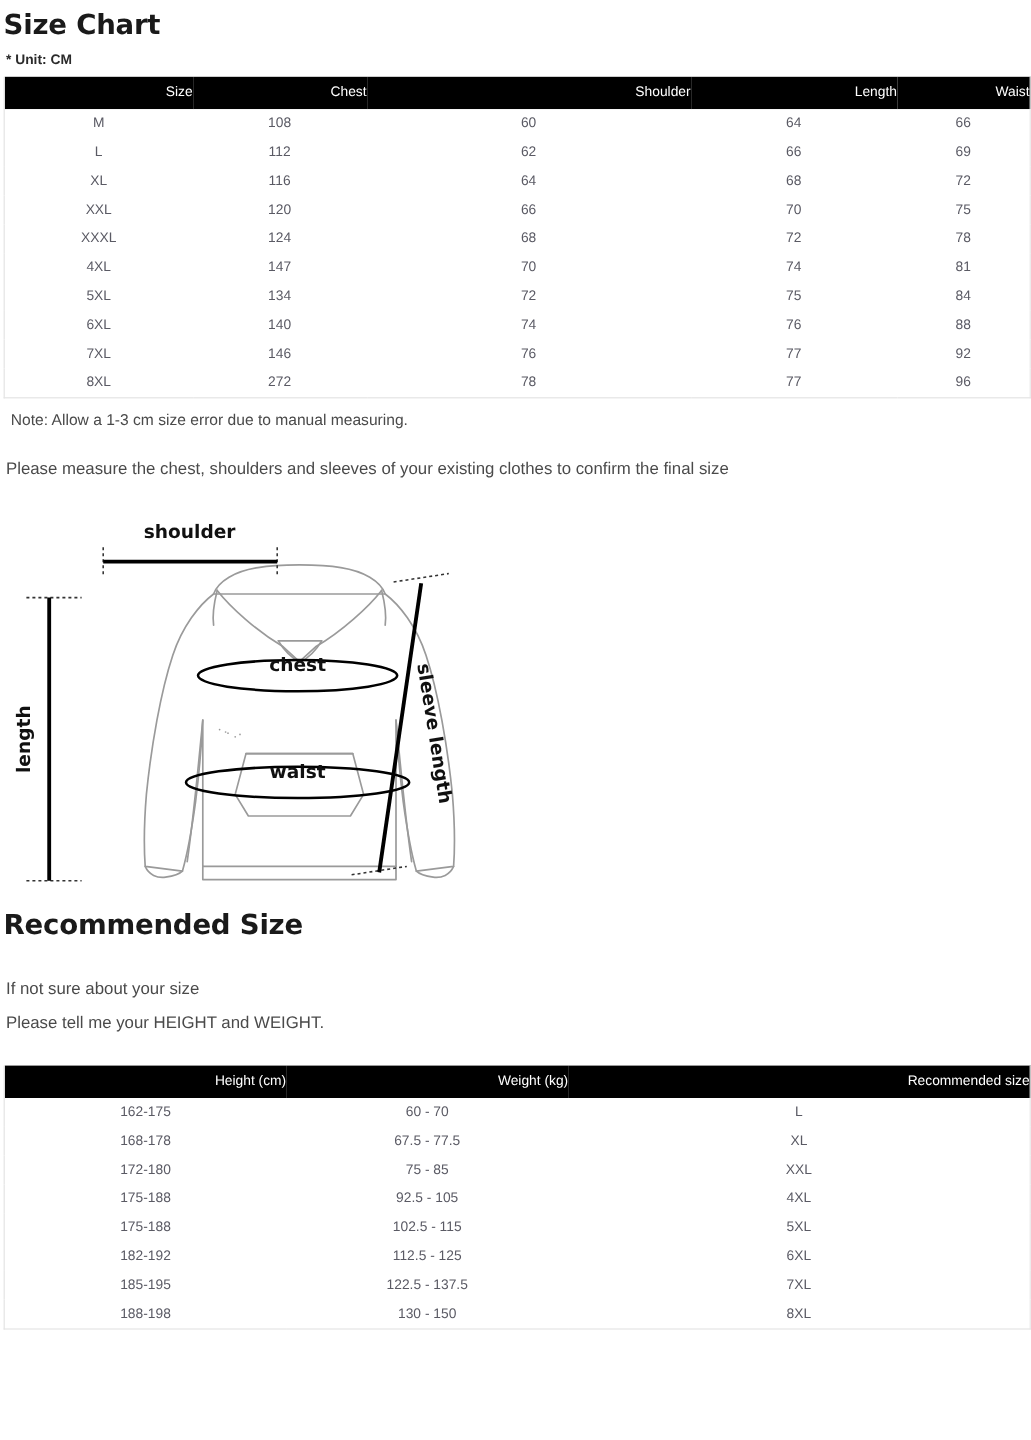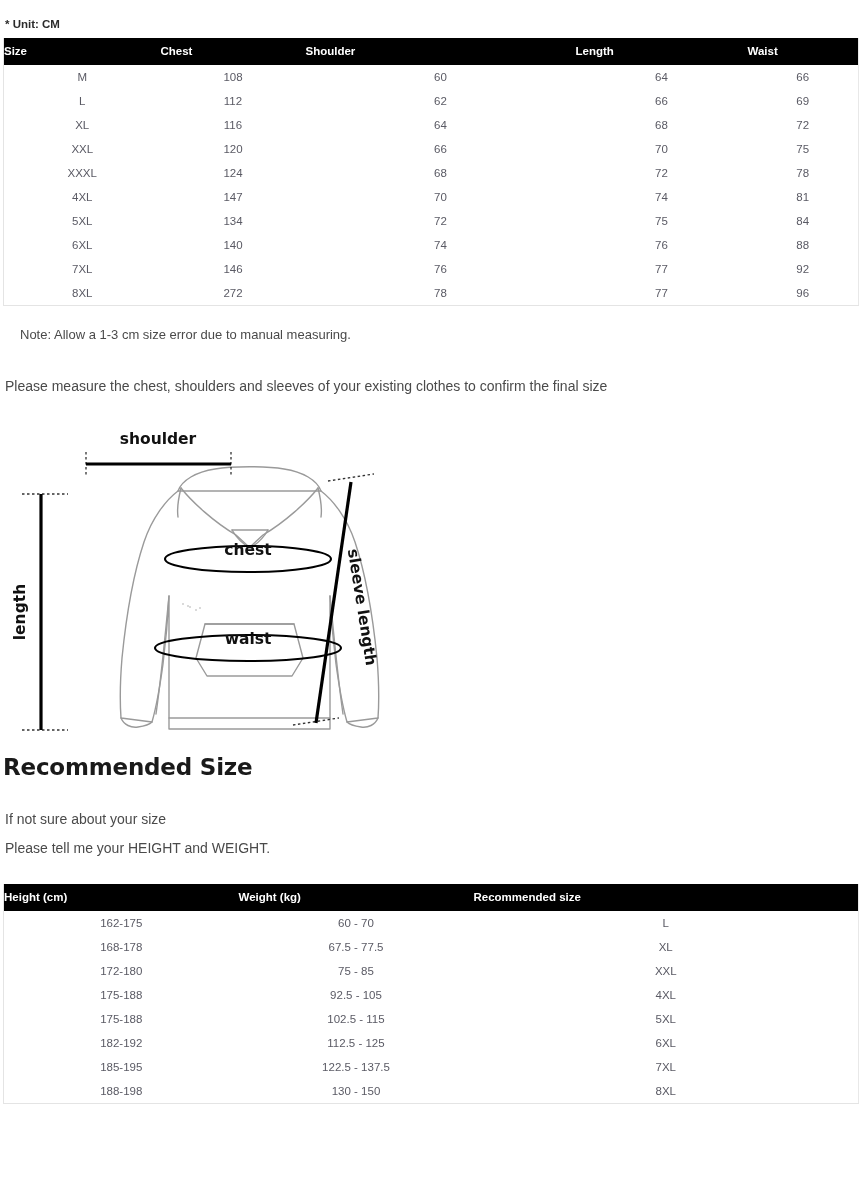--- a/index.html
+++ b/index.html
@@ -54,23 +54,23 @@
     margin-left: 3px;
     table-layout: fixed;
     border-left: 1px solid #e4e4e4;
     border-right: 1px solid #e8e8e8;
     border-bottom: 1px solid #e4e4e4;
   }
   table.size-table thead th {
     background: #000000;
     color: #ffffff;
     font-size: 11.5px;
-    font-weight: bold;
+    font-weight: normal;
     padding: 7px 0 8px 0;
-    text-align: left;
+    text-align: right;
     border: none;
   }
   table.size-table tbody td {
     font-size: 11.5px;
     color: #5a5a64;
     text-align: center;
     padding: 6px 0 6px 0;
     border: none;
     background: #ffffff;
   }
@@ -84,21 +84,21 @@
 
   
   table.rec-table col.c-height { width: 235px; }
   table.rec-table col.c-weight { width: 235px; }
   table.rec-table col.c-rec    { width: 385px; }
 
   .note-line {
     font-size: 13px;
     color: #4a4a4a;
     padding-left: 5px;
-    margin: 15px;
+    margin: 4px;
   }
 
   
   .diagram-wrap {
     position: relative;
     width: 859px;
     height: 330px;
   }
   .diagram-wrap svg { display: block; }
 
@@ -110,20 +110,21 @@
   .sp-26 { height: 26px; }
   .sp-30 { height: 30px; }
 </style>
 </head>
 <body>
 
 <div class="page">
 
   <div class="sp-8"></div>
 
+  <h1 class="section-title">Size Chart</h1>
 
   <div class="sp-10"></div>
 
   <p class="unit-note">* Unit: CM</p>
 
   <div class="sp-8"></div>
 
   <table class="size-table chart-table">
     <colgroup>
       <col class="c-size">

